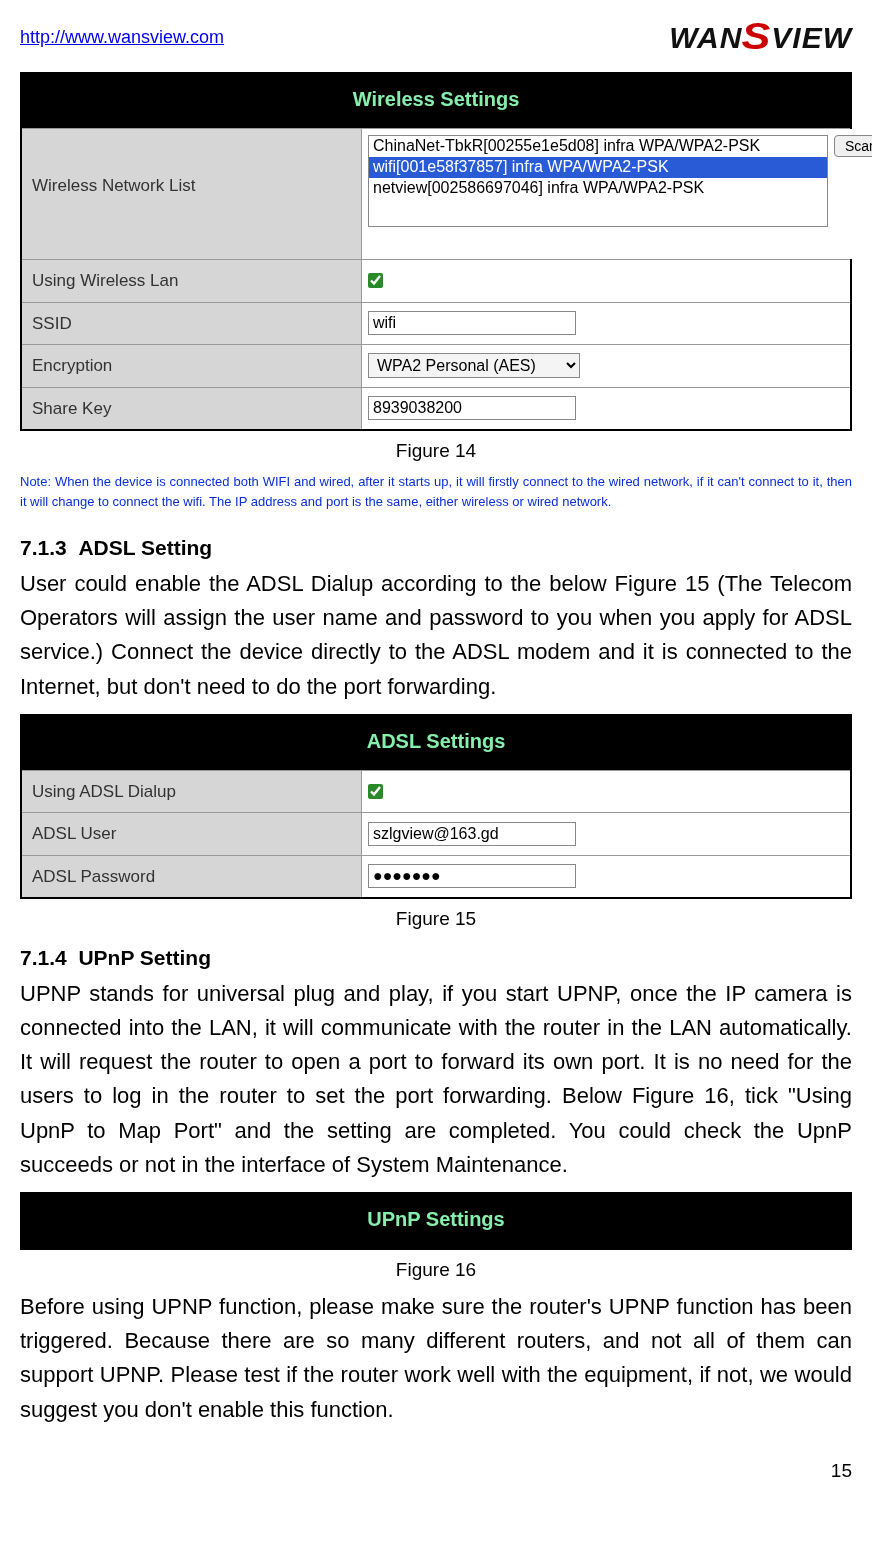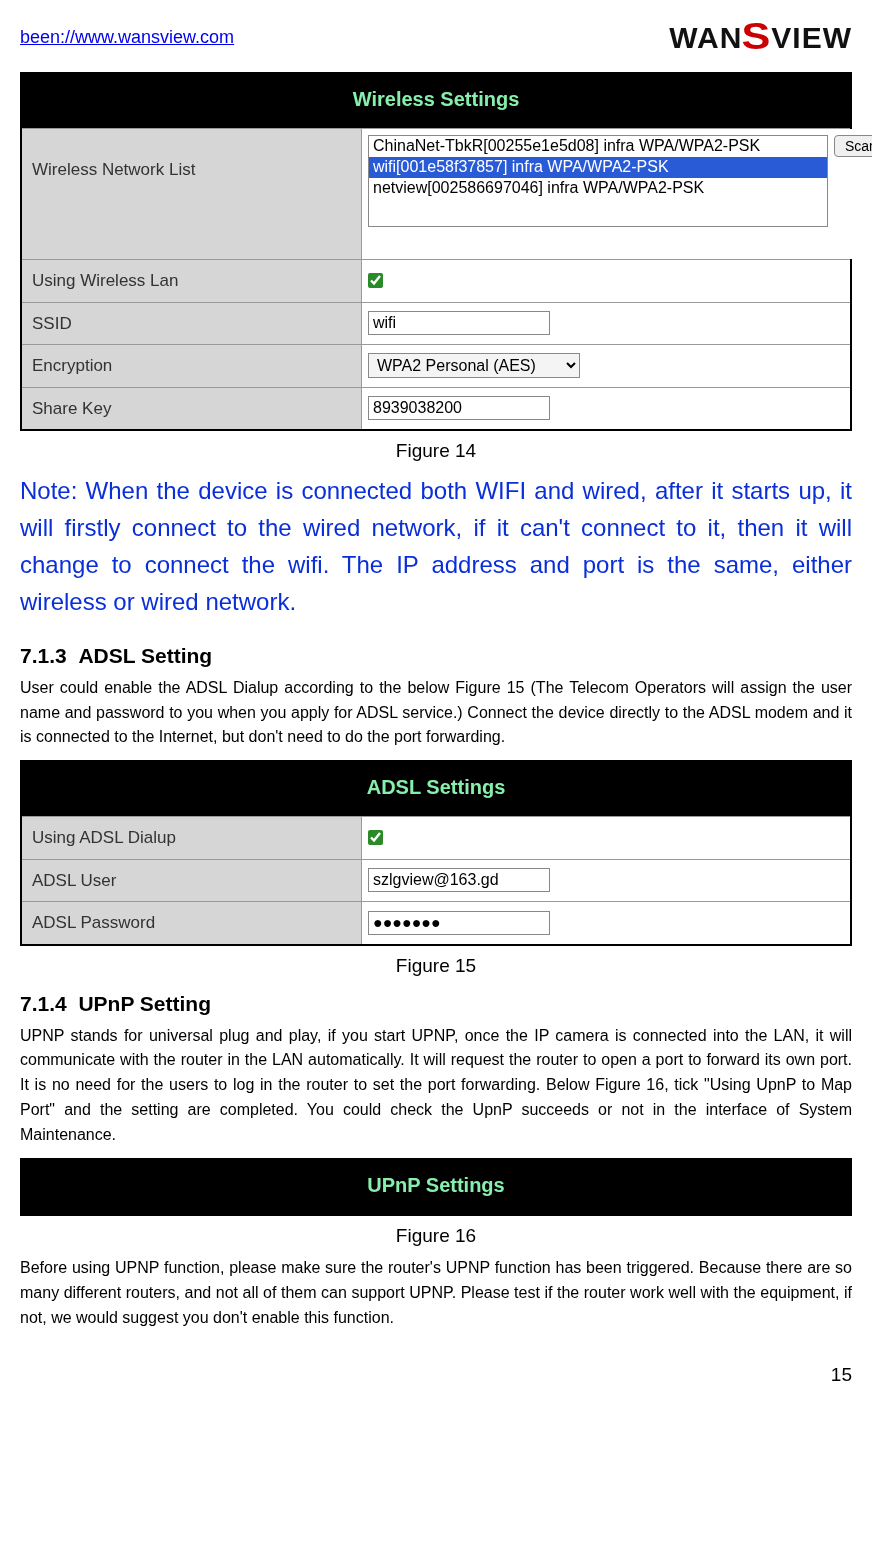--- a/index.html
+++ b/index.html
@@ -19,20 +19,21 @@
       margin-bottom: 8px;
     }
     .url-link {
       color: #0000ee;
       text-decoration: underline;
       font-size: 18px;
     }
     .logo {
       font-weight: bold;
       font-size: 30px;
+      font-style: italic;
       letter-spacing: 1px;
       display: flex;
       align-items: center;
     }
     .logo .wan { color: #111; }
     .logo .s-swoosh {
       color: #c00;
       font-size: 36px;
       margin: 0 2px;
       display: inline-block;
@@ -105,66 +106,66 @@
     }
     .checkbox {
       width: 15px;
       height: 15px;
       accent-color: #2a8a2a;
     }
     .text-input {
       border: 1px solid #888;
       padding: 2px 4px;
       font-size: 16px;
-      width: 182px;
+      width: 208px;
     }
     .select-input {
       border: 1px solid #888;
       padding: 2px 4px;
       font-size: 16px;
       background: #f4f4f4;
       width: 212px;
     }
-    .tall-cell { min-height: 130px; align-items: flex-start; padding-top: 28px; }
+    .tall-cell { min-height: 130px; align-items: flex-start; padding-top: 44px; }
     .tall-value { flex-direction: row; align-items: flex-start; padding: 6px; }
 
     .figure-caption {
       text-align: center;
       font-size: 19px;
       margin: 2px 0 6px 0;
     }
     .note-text {
       color: #0a2fd8;
       text-align: justify;
       margin-bottom: 20px;
-      font-size: 24px;
+      font-size: 13px;
       line-height: 1.55;
     }
     .section-heading {
       font-weight: bold;
       font-size: 21px;
       margin: 8px 0 4px 0;
     }
     .body-para {
       text-align: justify;
-      font-size: 16px;
+      font-size: 22px;
       line-height: 1.55;
       margin-bottom: 10px;
     }
     .page-number {
       text-align: right;
       font-size: 19px;
       margin-top: 30px;
     }
   </style>
 </head>
 <body>
 
 <div class="header-row">
-  <a class="url-link">been://www.wansview.com</a>
+  <a class="url-link">http://www.wansview.com</a>
   <div class="logo">
     <span class="wan">WAN</span>
     <span class="s-swoosh">S</span>
     <span class="view">VIEW</span>
   </div>
 </div>
 
 <div class="settings-frame">
   <div class="settings-header">Wireless Settings</div>
 

